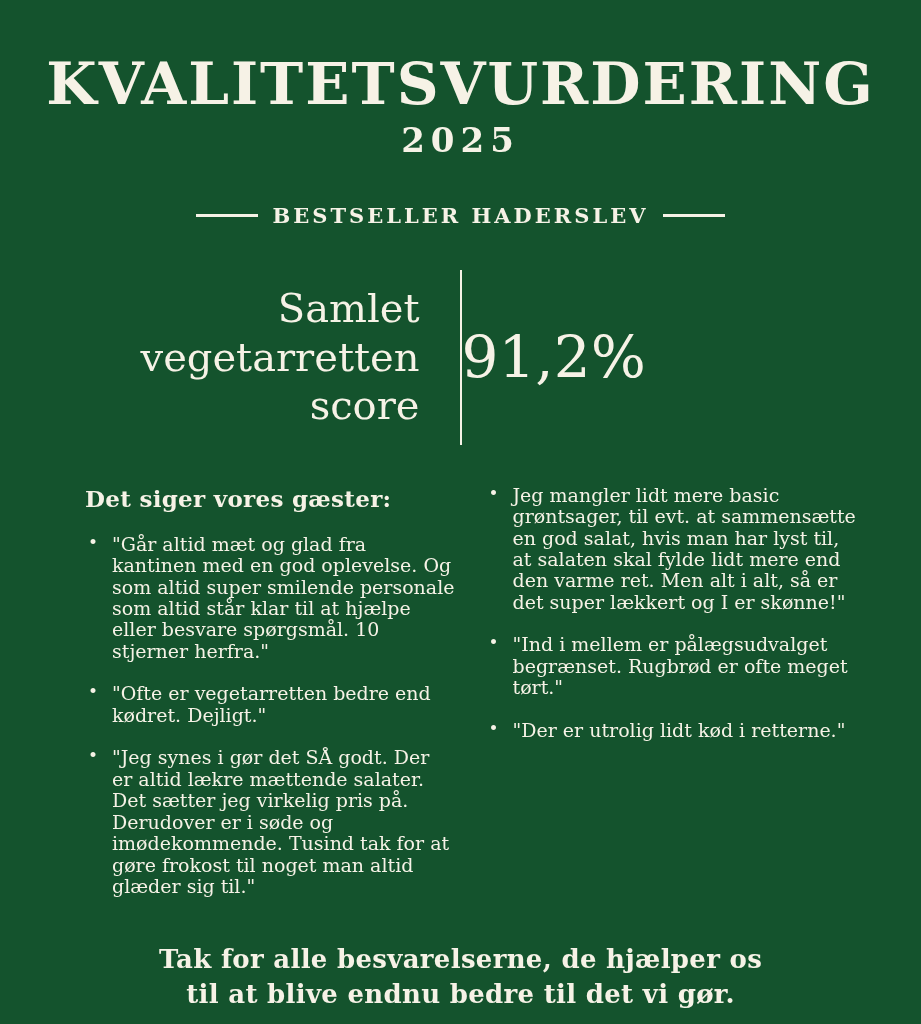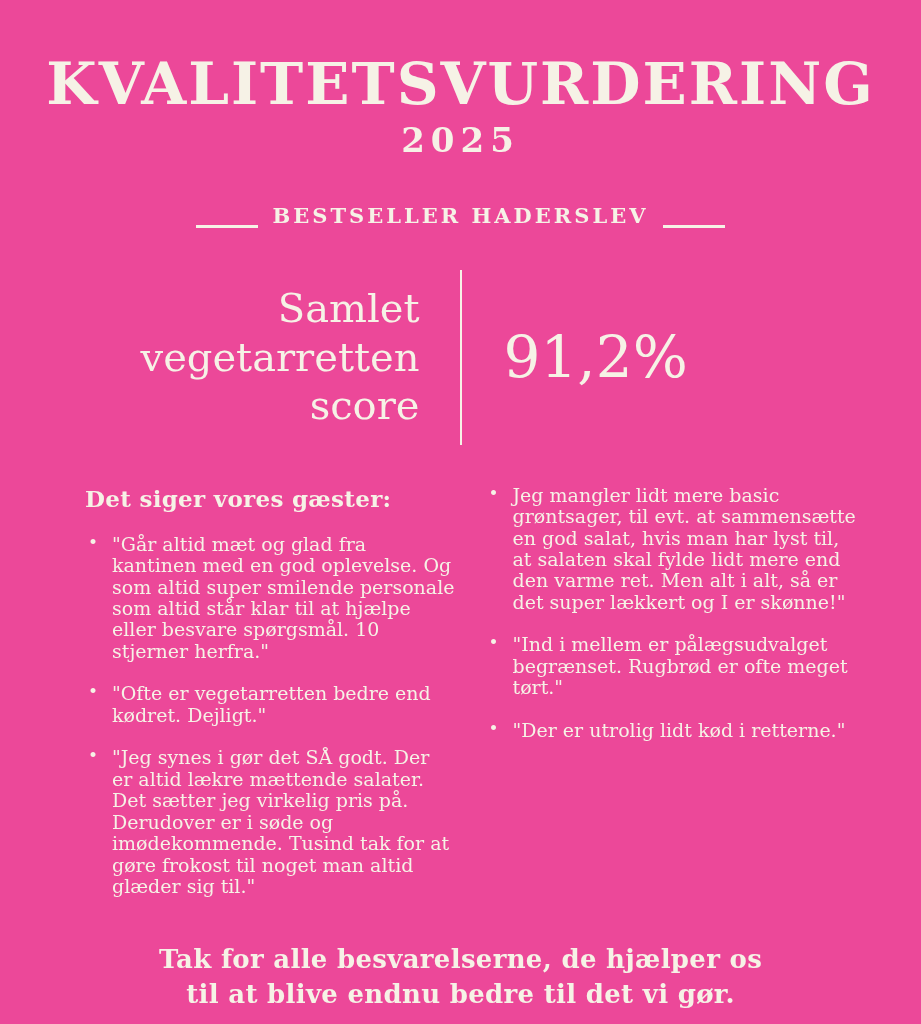--- a/index.html
+++ b/index.html
@@ -6,21 +6,21 @@
   html, body {
     margin: 0;
     padding: 0;
     background: #6b654d;
   }
   .poster {
     position: relative;
     width: 921px;
     height: 1024px;
     margin: 0 auto;
-    background: #ec4899;
+    background: #14532d;
     color: #f6f2e6;
     font-family: "DejaVu Serif", "Liberation Serif", serif;
     display: flex;
     flex-direction: column;
     box-sizing: border-box;
     overflow: hidden;
   }
 
   
   .header { text-align: center; padding-top: 54px; }
@@ -36,21 +36,21 @@
     margin: 8px 0 0 0;
     font-size: 34px;
     font-weight: bold;
     letter-spacing: 6px;
     line-height: 1.05;
   }
 
   
   .subtitle-row {
     display: flex;
-    align-items: flex-end;
+    align-items: center;
     justify-content: center;
     gap: 14px;
     margin-top: 44px;
   }
   .subtitle-rule {
     width: 62px;
     height: 3px;
     background: #f6f2e6;
   }
   .subtitle-text {
@@ -76,21 +76,20 @@
     line-height: 1.22;
   }
   .score-divider {
     width: 2px;
     align-self: stretch;
     background: #f6f2e6;
   }
   .score-value {
     width: 330px;
     box-sizing: border-box;
-    padding-left: 42px;
     font-size: 58px;
     line-height: 1;
   }
 
   
   .columns {
     display: flex;
     gap: 30px;
     margin-top: 40px;
     padding: 0 65px 0 85px;

